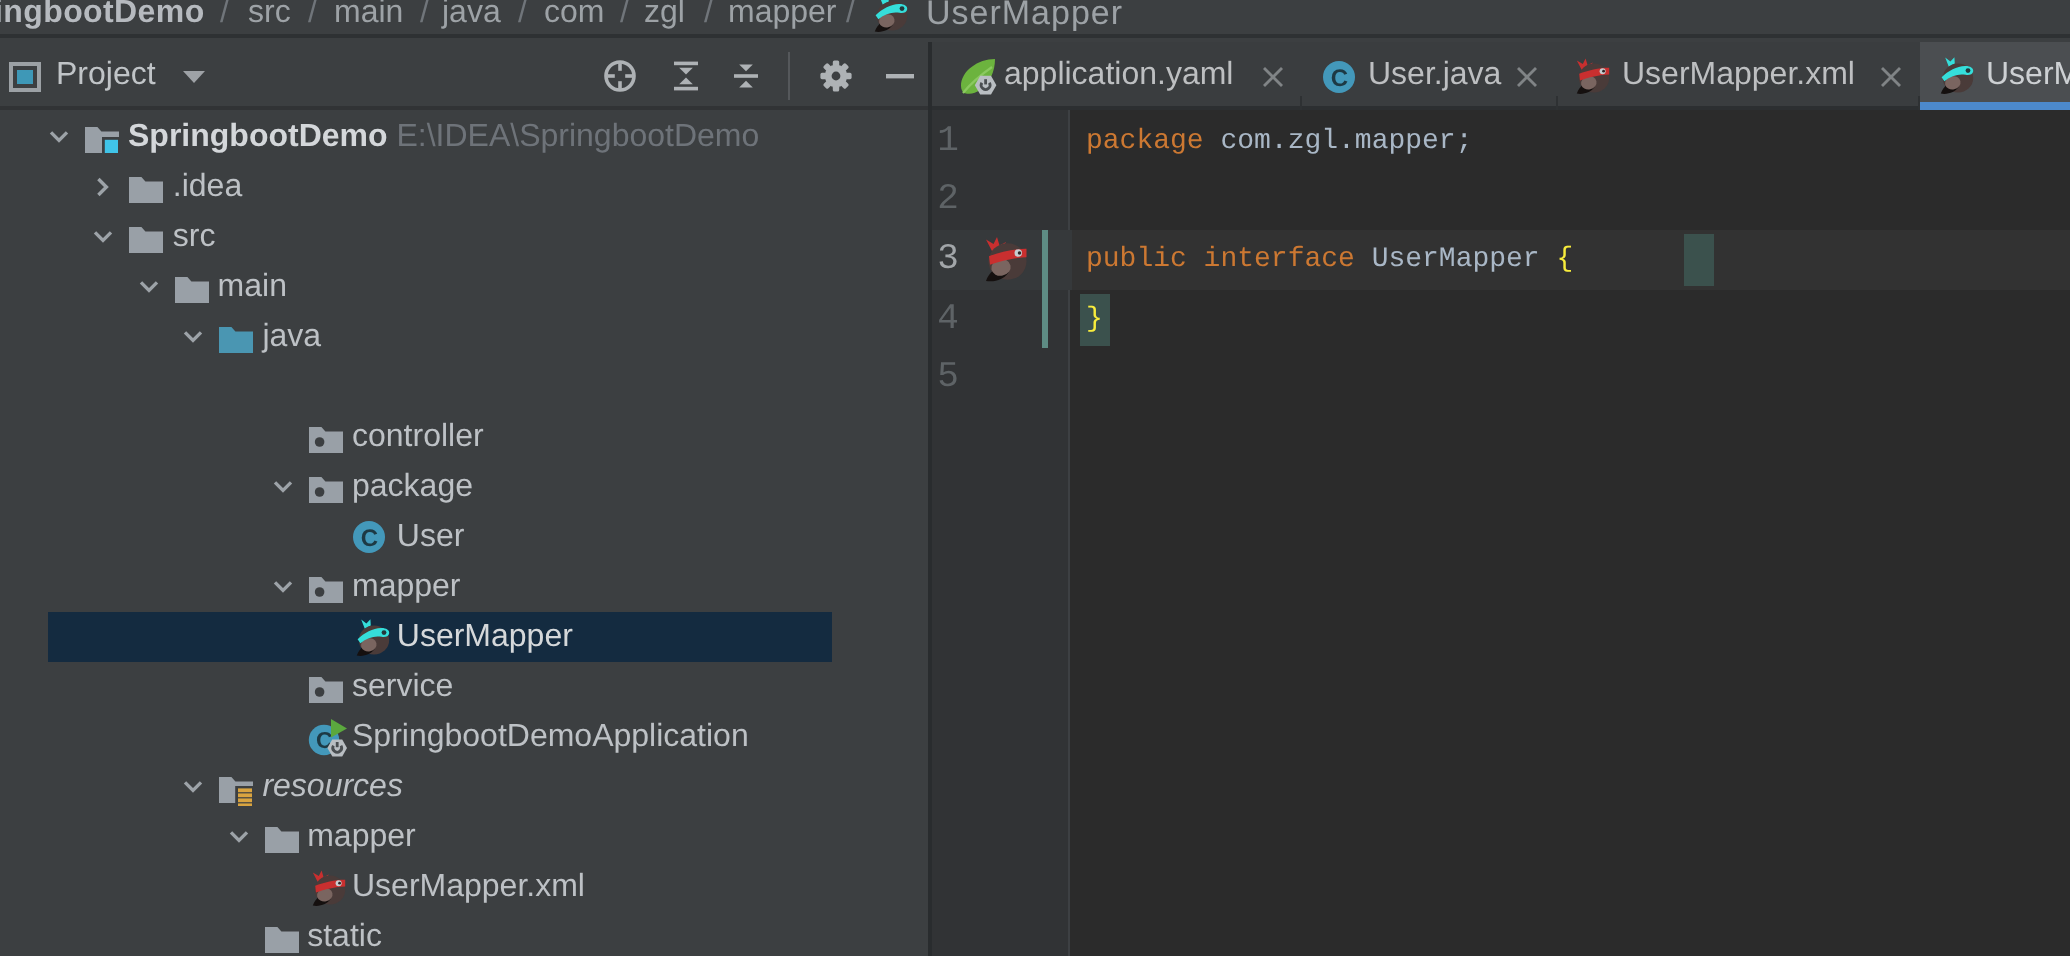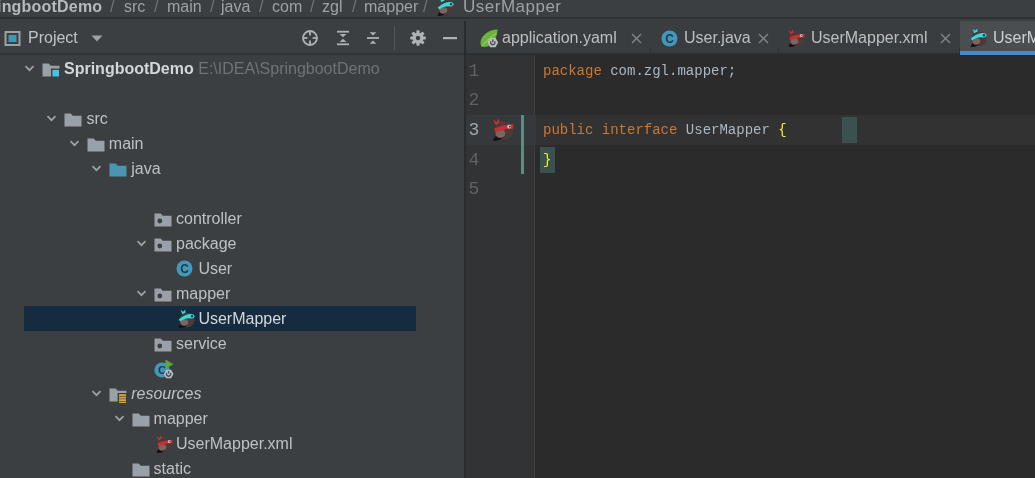--- a/index.html
+++ b/index.html
@@ -211,20 +211,29 @@
       <svg width="12" height="12" viewBox="0 0 12 12" style="position: absolute; left: -1px; top: 6.5px;">
         <polyline points="2.5,4.2 6.5,8.2 10.5,4.2" fill="none" stroke="#9DA3A8" stroke-width="1.7"></polyline>
       </svg>
       <svg width="18" height="18" viewBox="0 0 18 18" style="position: absolute; left: 18px; top: 4px;">
         <path d="M0.5,3.5 h6.2 l2,2.2 H17.5 V16.5 H0.5 z" fill="#99A0A7"></path>
         <rect x="9" y="8.5" width="9" height="9.5" fill="#3C3F41"></rect>
         <rect x="10.4" y="9.9" width="6.6" height="6.6" fill="#40C4E8"></rect>
       </svg>
       <span class="txt" style="left: 40px;"><b style="color:#D4D7DA;">SpringbootDemo</b><span class="dim"> E:\IDEA\SpringbootDemo</span></span>
     </div>
+    <div class="row" style="top: 25.5px;">
+      <svg width="12" height="12" viewBox="0 0 12 12" style="position: absolute; left: 21.4px; top: 6.5px;">
+        <polyline points="4.2,2.5 8.2,6.5 4.2,10.5" fill="none" stroke="#9DA3A8" stroke-width="1.7"></polyline>
+      </svg>
+      <svg width="18" height="18" viewBox="0 0 18 18" style="position: absolute; left: 40.4px; top: 4px;">
+        <path d="M0.5,3.5 h6.2 l2,2.2 H17.5 V16.5 H0.5 z" fill="#99A0A7"></path>
+      </svg>
+      <span class="txt" style="left: 62.4px;">.idea</span>
+    </div>
     <div class="row" style="top: 50.5px;">
       <svg width="12" height="12" viewBox="0 0 12 12" style="position: absolute; left: 21.4px; top: 6.5px;">
         <polyline points="2.5,4.2 6.5,8.2 10.5,4.2" fill="none" stroke="#9DA3A8" stroke-width="1.7"></polyline>
       </svg>
       <svg width="18" height="18" viewBox="0 0 18 18" style="position: absolute; left: 40.4px; top: 4px;">
         <path d="M0.5,3.5 h6.2 l2,2.2 H17.5 V16.5 H0.5 z" fill="#99A0A7"></path>
       </svg>
       <span class="txt" style="left: 62.4px;">src</span>
     </div>
     <div class="row" style="top: 75.5px;">
@@ -299,20 +308,21 @@
     </div>
     <div class="row" style="top: 300.5px;">
       <svg width="20" height="20" viewBox="0 0 20 20" style="position: absolute; left: 130px; top: 3px;">
         <circle cx="8" cy="11" r="7.6" fill="#4398BA"></circle>
         <text x="8.2" y="15.2" font-family="Liberation Sans, sans-serif" font-size="11.5" font-weight="bold" fill="#1D3944" text-anchor="middle">C</text>
         <polygon points="11.5,0.5 19.5,5.2 11.5,9.8" fill="#5BA83E"></polygon>
         <polygon points="19.5,15.0 17.1,19.2 12.2,19.2 9.7,15.0 12.1,10.8 17.1,10.8" fill="#B9BEC2"></polygon>
         <path d="M 12.7 13.8 a 2.2 2.2 0 1 0 3.8 0" fill="none" stroke="#4A4E51" stroke-width="1.4"></path>
         <line x1="14.6" y1="12" x2="14.6" y2="14.6" stroke="#4A4E51" stroke-width="1.4"></line>
       </svg>
+      <span class="txt" style="left: 152px;">SpringbootDemoApplication</span>
     </div>
     <div class="row" style="top: 325.5px;">
       <svg width="12" height="12" viewBox="0 0 12 12" style="position: absolute; left: 66.2px; top: 6.5px;">
         <polyline points="2.5,4.2 6.5,8.2 10.5,4.2" fill="none" stroke="#9DA3A8" stroke-width="1.7"></polyline>
       </svg>
       <svg width="18" height="18" viewBox="0 0 18 18" style="position: absolute; left: 85.2px; top: 4px;">
         <path d="M0.5,3.5 h6.2 l2,2.2 H17.5 V16.5 H0.5 z" fill="#99A0A7"></path>
         <rect x="8.6" y="8" width="9.4" height="10" fill="#3C3F41"></rect>
         <g fill="#D9A440">
           <rect x="10" y="9.2" width="7" height="1.9"></rect>

